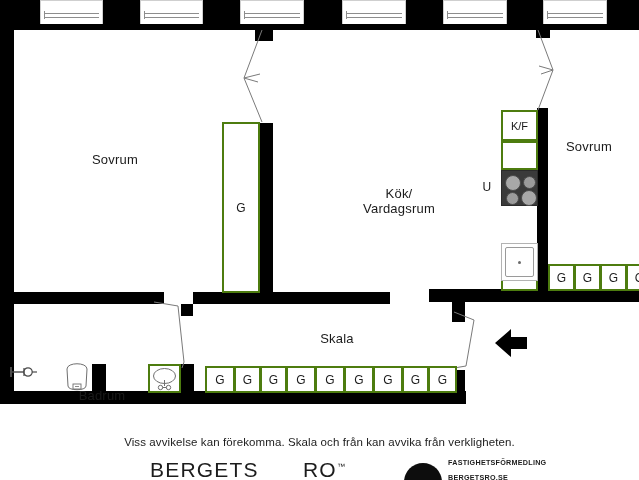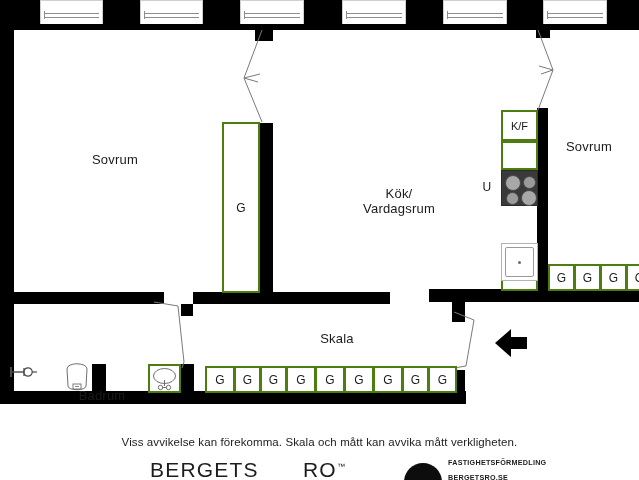--- a/index.html
+++ b/index.html
@@ -252,21 +252,21 @@
   <div class="fixture" style="left:150px;top:366px;width:29px;height:26px;">
     <svg width="29" height="26" viewBox="0 0 29 26">
       <ellipse cx="14.5" cy="10" rx="11" ry="7.5" fill="#ffffff" stroke="#6f6f6f" stroke-width="1"></ellipse>
       <line x1="14.5" y1="14" x2="14.5" y2="20" stroke="#6f6f6f" stroke-width="1"></line>
       <circle cx="10.5" cy="21.5" r="2.2" fill="none" stroke="#6f6f6f" stroke-width="1"></circle>
       <circle cx="18.5" cy="21.5" r="2.2" fill="none" stroke="#6f6f6f" stroke-width="1"></circle>
       <line x1="12.5" y1="21.5" x2="16.5" y2="21.5" stroke="#6f6f6f" stroke-width="1"></line>
     </svg>
   </div>
 
-  <div class="footer disclaimer" style="top:436px;">Viss avvikelse kan förekomma. Skala och mått kan avvika mått verkligheten.</div>
+  <div class="footer disclaimer" style="top:436px;">Viss avvikelse kan förekomma. Skala och från kan avvika från verkligheten.</div>
 
   <div class="brandrow" style="top:458px;">
     <div class="brand-bergets" style="left:150px;top:0;">BERGETS</div>
     <div class="brand-ro" style="left:303px;top:0;">
       <span>RO</span><span class="brand-tm">™</span>
     </div>
     <div class="logo-dome" style="left:404px;top:5px;"></div>
     <div class="logo-txt1" style="left:448px;top:0;">FASTIGHETSFÖRMEDLING</div>
     <div class="logo-txt2" style="left:448px;top:15px;">BERGETSRO.SE</div>
   </div>

